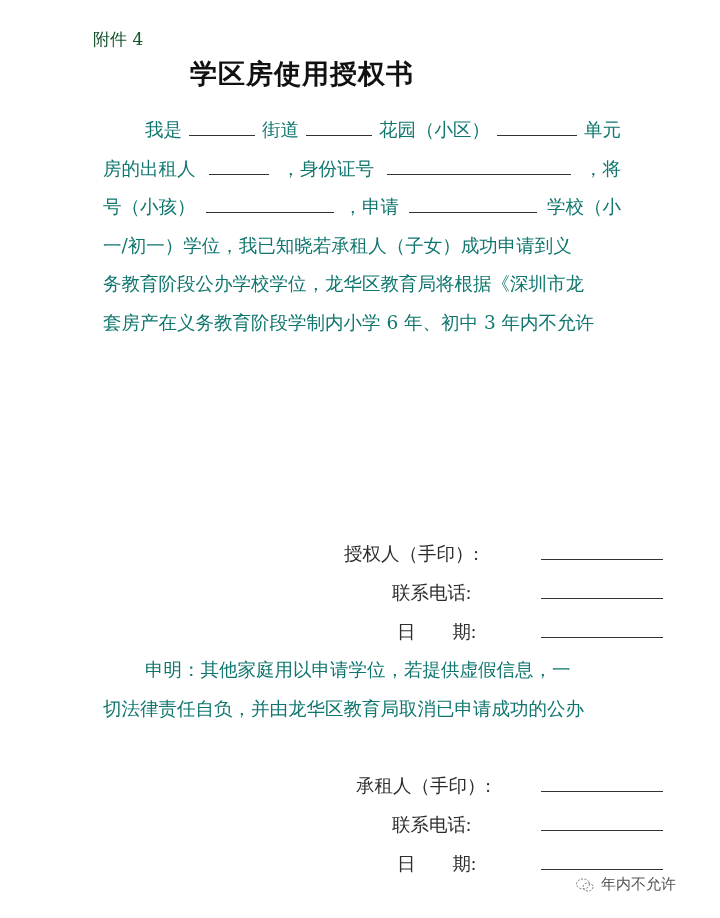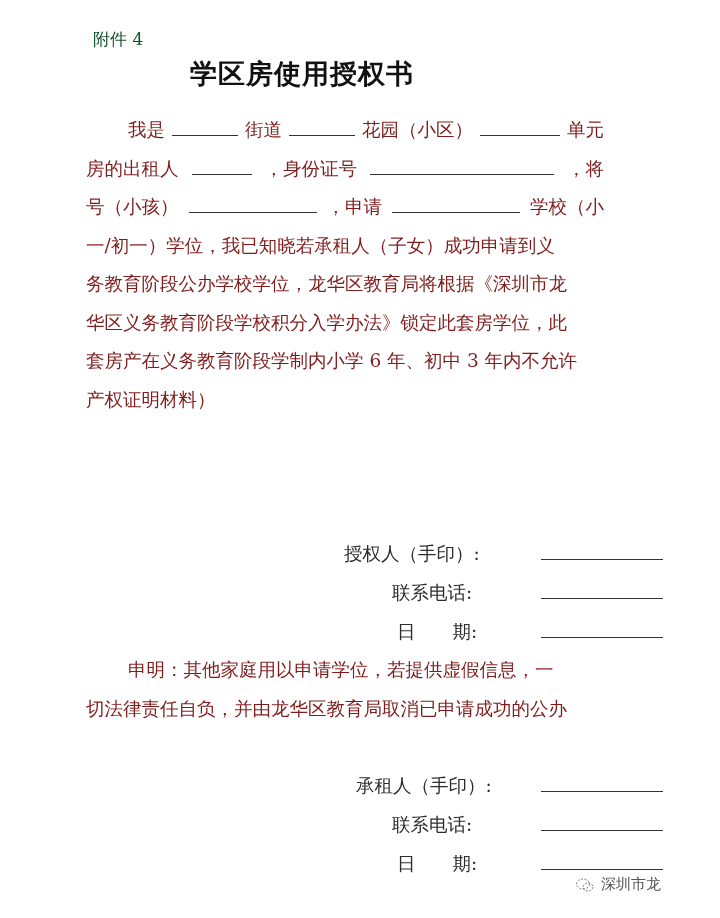--- a/index.html
+++ b/index.html
@@ -4,27 +4,27 @@
   <style>
     html, body { margin: 0; padding: 0; background: #ffffff; }
     body {
       width: 720px; height: 918px; position: relative; overflow: hidden;
       font-family: "DejaVu Serif", "Liberation Serif", serif;
       color: #2a2a2a;
     }
     .attach { position: absolute; left: 93px; top: 28px; font-size: 17px; color: #14532d; }
     .title { position: absolute; left: 0; width: 604px; top: 56px; text-align: center;
       font-size: 27px; font-weight: bold; color: #111; letter-spacing: 1px; }
-    .para { position: absolute; left: 86px; width: 518px; font-size: 18.5px; line-height: 38.5px; color: #7f1d1d; }
+    .para { position: absolute; left: 103px; width: 518px; font-size: 18.5px; line-height: 38.5px; color: #0f766e; }
     .p1 { top: 111px; }
     .line { white-space: nowrap; display: flex; justify-content: space-between; }
     .indent { padding-left: 42px; }
     .blank { display: inline-block; border-bottom: 1.3px solid #333; height: 24px; vertical-align: baseline; }
     .sig { position: absolute; font-size: 18.5px; color: #2c2c2c; }
-    .sig-label { position: absolute; text-align: right; white-space: nowrap; }
+    .sig-label { position: absolute; text-align: right; white-space: nowrap; font-family: Liberation Serif, serif; }
     .sig-line { position: absolute; left: 541px; width: 122px; border-bottom: 1.3px solid #333; }
     .p2 { top: 651px; }
     .watermark { position: absolute; left: 575px; top: 875px; font-size: 15px; color: #555;
       font-family: "DejaVu Sans", "Liberation Sans", sans-serif; display: flex; align-items: center; gap: 6px; }
     .wm-icon { width: 20px; height: 16px; }
   </style>
 </head>
 <body>
 
 <div class="attach">附件 4</div>
@@ -49,23 +49,21 @@
   </div>
   <div class="line">
     <span>号（小孩）</span>
     <span class="blank" style="width:128px"></span>
     <span>，申请</span>
     <span class="blank" style="width:128px"></span>
     <span>学校（小</span>
   </div>
   <div class="line">一/初一）学位，我已知晓若承租人（子女）成功申请到义</div>
   <div class="line">务教育阶段公办学校学位，龙华区教育局将根据《深圳市龙</div>
-  <div class="line">华区义务教育阶段学校积分入学办法》锁定此套房学位，此</div>
   <div class="line">套房产在义务教育阶段学制内小学 6 年、初中 3 年内不允许</div>
-  <div class="line">产权证明材料）</div>
 </div>
 
 <div class="sig">
   <div class="sig-label" style="left:344px; top:541px;">授权人（手印）:</div>
   <div class="sig-line" style="top:559px;"></div>
   <div class="sig-label" style="left:392px; top:580px;">联系电话:</div>
   <div class="sig-line" style="top:598px;"></div>
   <div class="sig-label" style="left:397px; top:619px;">日　　期:</div>
   <div class="sig-line" style="top:637px;"></div>
 </div>
@@ -82,14 +80,14 @@
   <div class="sig-line" style="top:830px;"></div>
   <div class="sig-label" style="left:397px; top:851px;">日　　期:</div>
   <div class="sig-line" style="top:869px;"></div>
 </div>
 
 <div class="watermark">
   <svg class="wm-icon" viewBox="0 0 20 16">
     <ellipse cx="8" cy="7" rx="6.5" ry="5" fill="none" stroke="#777" stroke-width="1" stroke-dasharray="2 1.5"></ellipse>
     <ellipse cx="13" cy="10" rx="5" ry="4" fill="none" stroke="#777" stroke-width="1" stroke-dasharray="2 1.5"></ellipse>
   </svg>
-  <span>深圳市龙</span>
+  <span>年内不允许</span>
 </div>
 
 </body></html>

